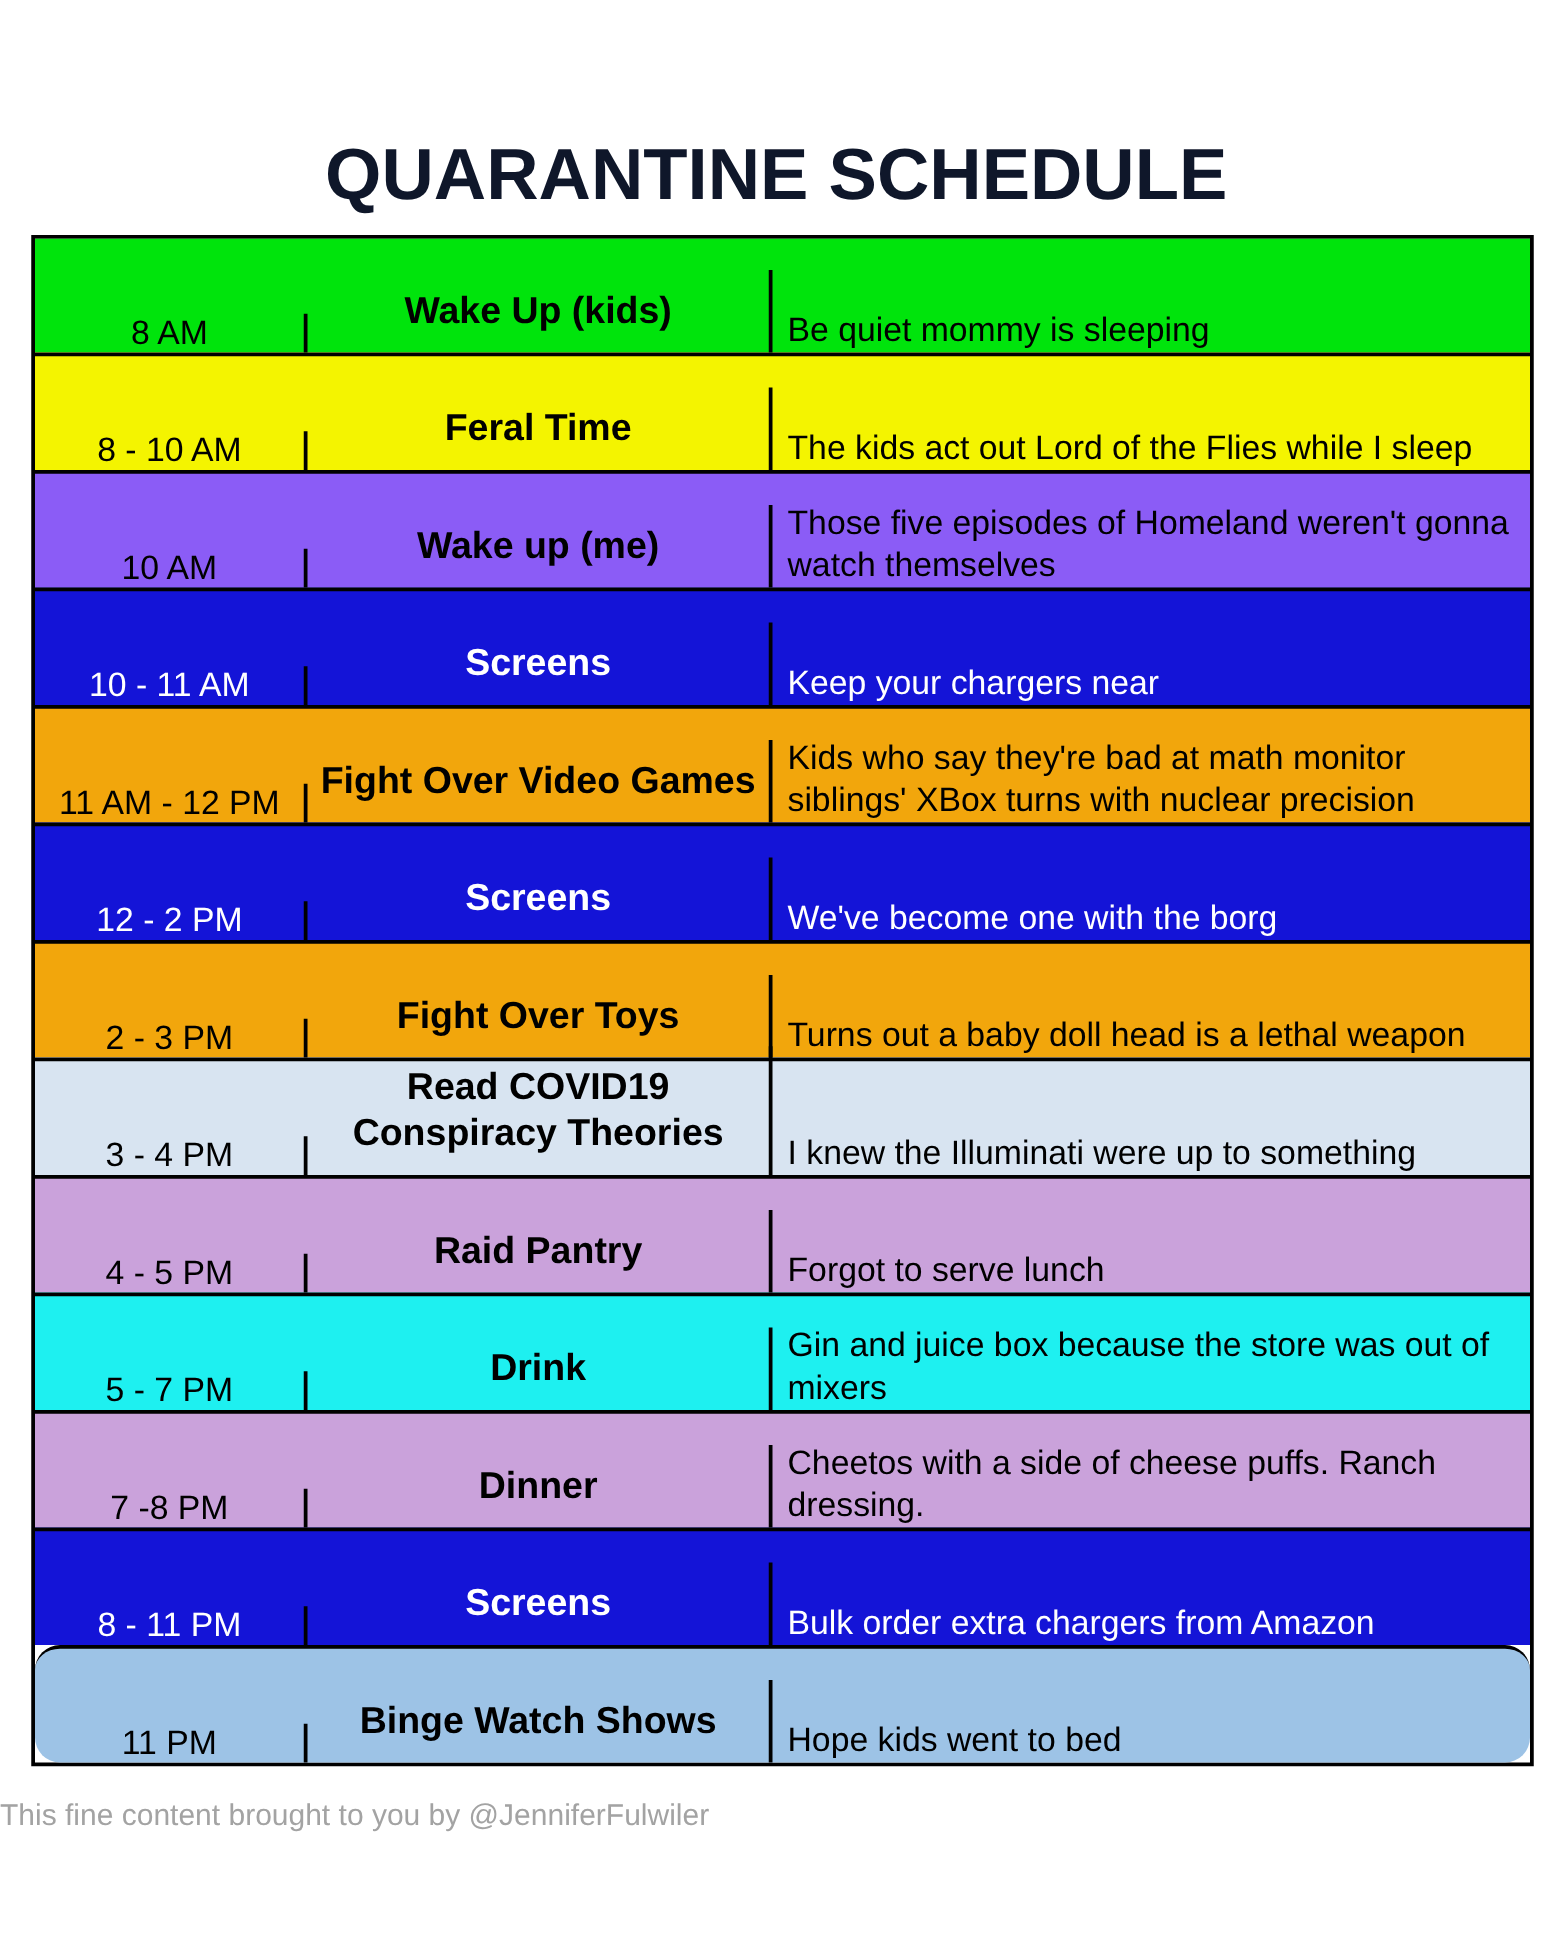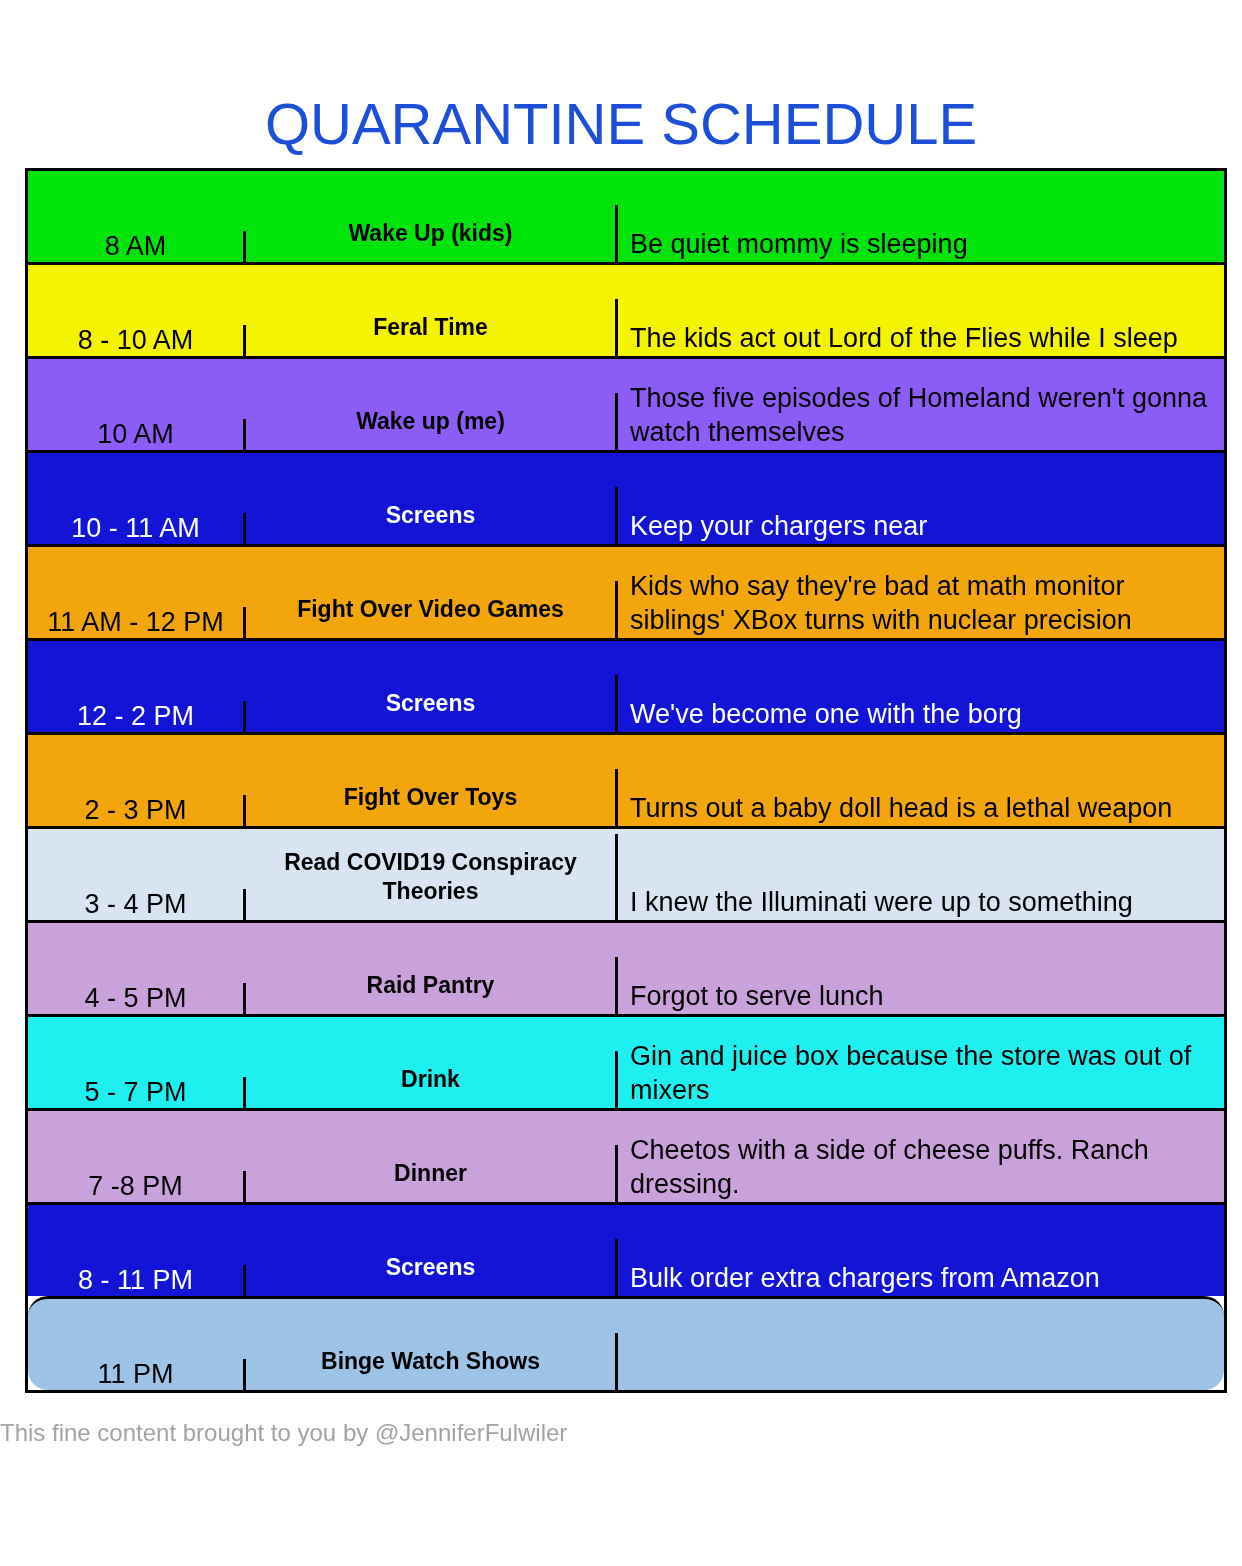--- a/index.html
+++ b/index.html
@@ -8,26 +8,26 @@
     background: #ffffff;
   }
   .page {
     position: relative;
     width: 1242px;
     height: 1566px;
     background: #ffffff;
     overflow: hidden;
   }
   .title {
-    margin: 0;
+    margin: 16px;
     padding-top: 92px;
     text-align: center;
     font-size: 58px;
-    font-weight: normal;
-    color: #1d4ed8;
+    font-weight: bold;
+    color: #0f172a;
     letter-spacing: 0px;
     line-height: 1.1;
   }
   .schedule-table {
     margin: 12px auto 0 25px;
     width: 1196px;
     border: 3px solid #000000;
     box-sizing: content-box;
   }
   .row {
@@ -46,21 +46,21 @@
     justify-content: center;
     text-align: center;
     font-size: 27px;
     border-right: 3px solid #000000;
     padding: 0 6px;
   }
   .activity-cell {
     width: 372px;
     justify-content: center;
     text-align: center;
-    font-size: 23px;
+    font-size: 30px;
     font-weight: bold;
     border-right: 3px solid #000000;
     padding: 14px 10px;
     line-height: 1.25;
   }
   .description-cell {
     flex: 1;
     justify-content: flex-start;
     text-align: left;
     font-size: 27px;
@@ -137,17 +137,18 @@
     <div class="cell description-cell">Cheetos with a side of cheese puffs. Ranch dressing.</div>
   </div>
       <div class="row" style="background: rgb(20, 20, 215); color: rgb(255, 255, 255);">
     <div class="cell time-cell">8 - 11 PM</div>
     <div class="cell activity-cell">Screens</div>
     <div class="cell description-cell">Bulk order extra chargers from Amazon</div>
   </div>
       <div class="row" style="background: rgb(157, 195, 230); color: rgb(0, 0, 0); border-radius: 20px;">
     <div class="cell time-cell">11 PM</div>
     <div class="cell activity-cell">Binge Watch Shows</div>
+    <div class="cell description-cell">Hope kids went to bed</div>
   </div>
     </div>
 
   <div class="footer">This fine content brought to you by @JenniferFulwiler</div>
 </div>
 
 </body></html>

